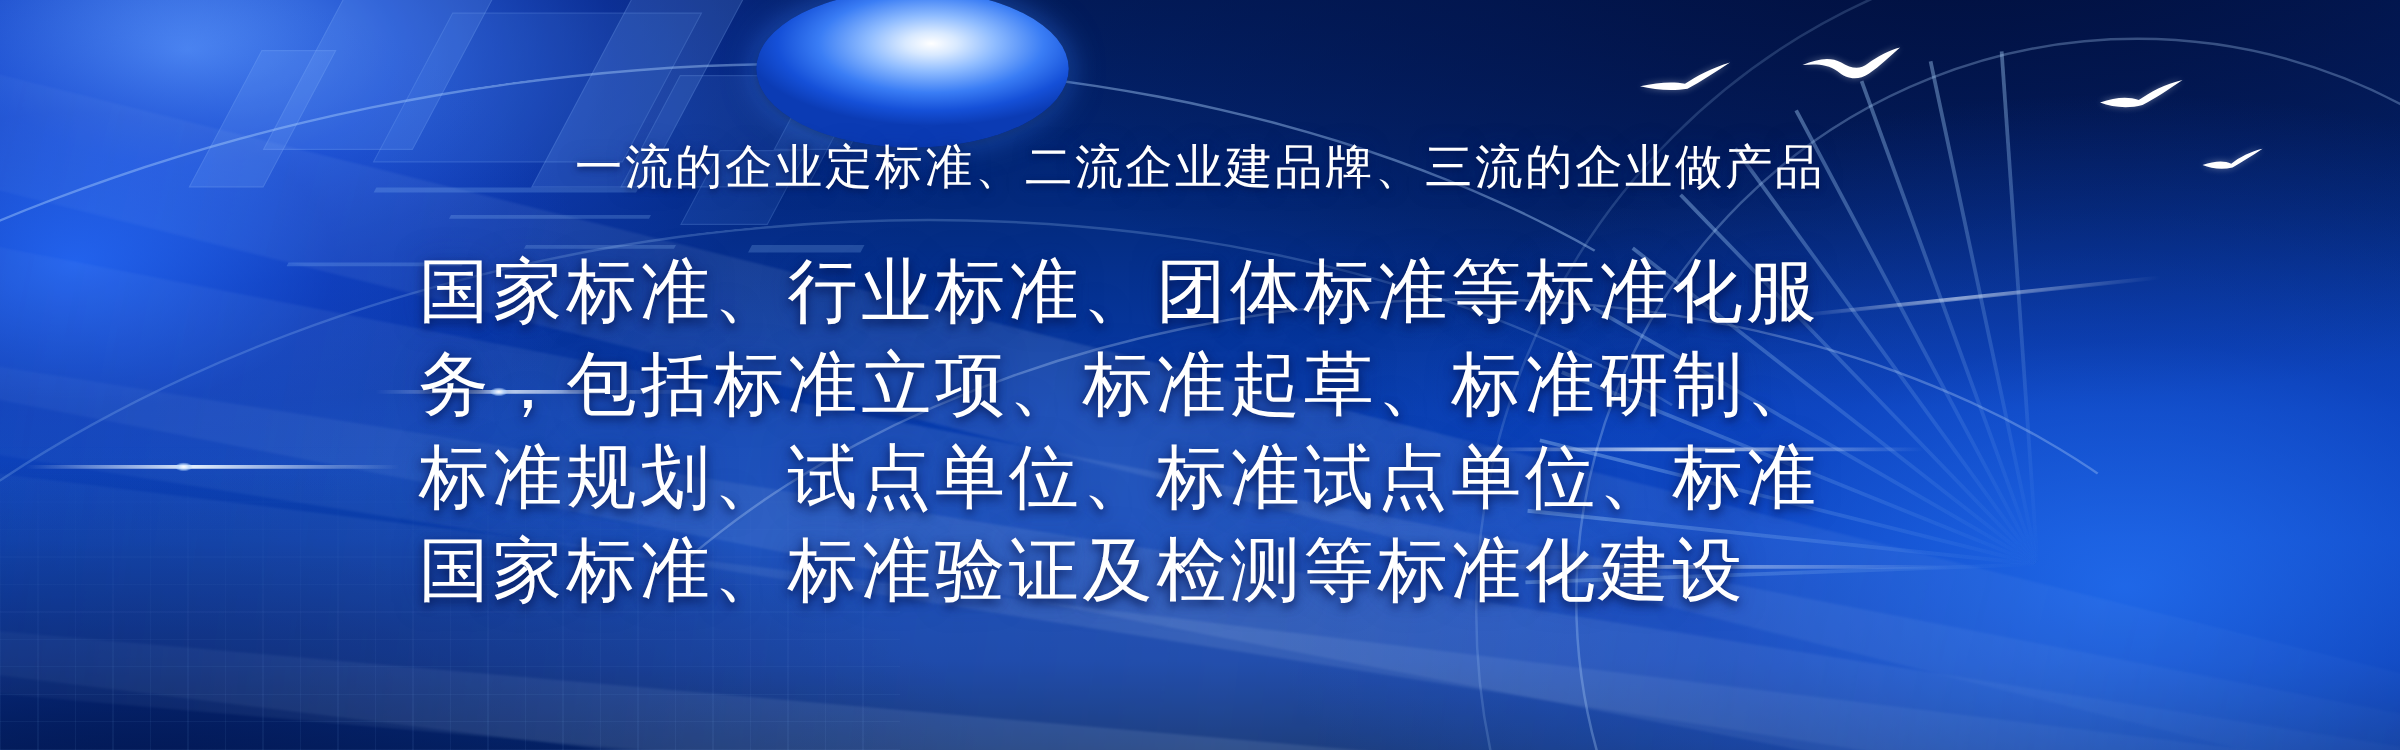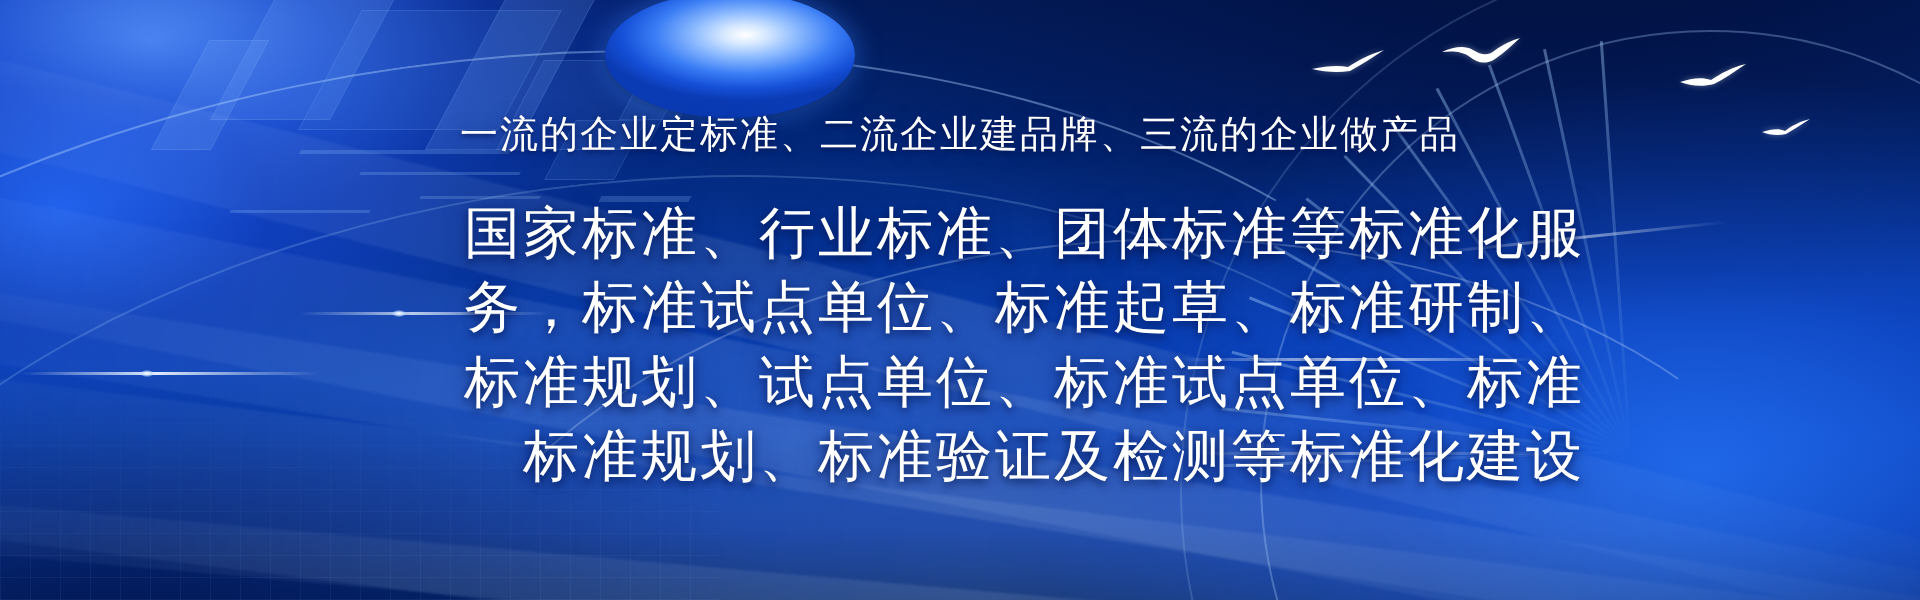--- a/index.html
+++ b/index.html
@@ -198,21 +198,21 @@
     font-size:38px;
     line-height:1.2;
     letter-spacing:2px;
     font-weight:400;
     text-shadow:0 2px 5px rgba(0,16,70,.75), 0 0 16px rgba(10,40,130,.6);
     white-space:nowrap;
   }
   .subcopy{
     margin-top:38px;
     width:1250px;
-    text-align:right;
+    text-align:left;
     color:#ffffff;
     font-size:56px;
     line-height:1.33;
     letter-spacing:3px;
     font-weight:400;
     text-shadow:0 3px 8px rgba(0,14,66,.80), 0 0 22px rgba(8,38,126,.55);
   }
   .subcopy .ln{ display:block; white-space:nowrap; }
 </style>
 </head>
@@ -307,19 +307,19 @@
     <svg width="52" height="20" viewBox="0 0 52 20">
       <path d="M2 14 C11 11, 19 10, 25 13 C31 8, 41 3, 50 1 C41 7, 33 12, 26 16 C18 18, 9 17, 2 14 Z" fill="#ffffff"></path>
     </svg>
   </div>
 
   <div class="content">
     <div class="headline">一流的企业定标准、二流企业建品牌、三流的企业做产品</div>
 
     <div class="subcopy">
       <span class="ln">国家标准、行业标准、团体标准等标准化服</span>
-      <span class="ln">务，标准试点单位、标准起草、标准研制、</span>
+      <span class="ln">务，包括标准立项、标准起草、标准研制、</span>
       <span class="ln">标准规划、试点单位、标准试点单位、标准</span>
-      <span class="ln">标准规划、标准验证及检测等标准化建设</span>
+      <span class="ln">国家标准、标准验证及检测等标准化建设</span>
     </div>
   </div>
 
 </div>
 
 </body></html>

